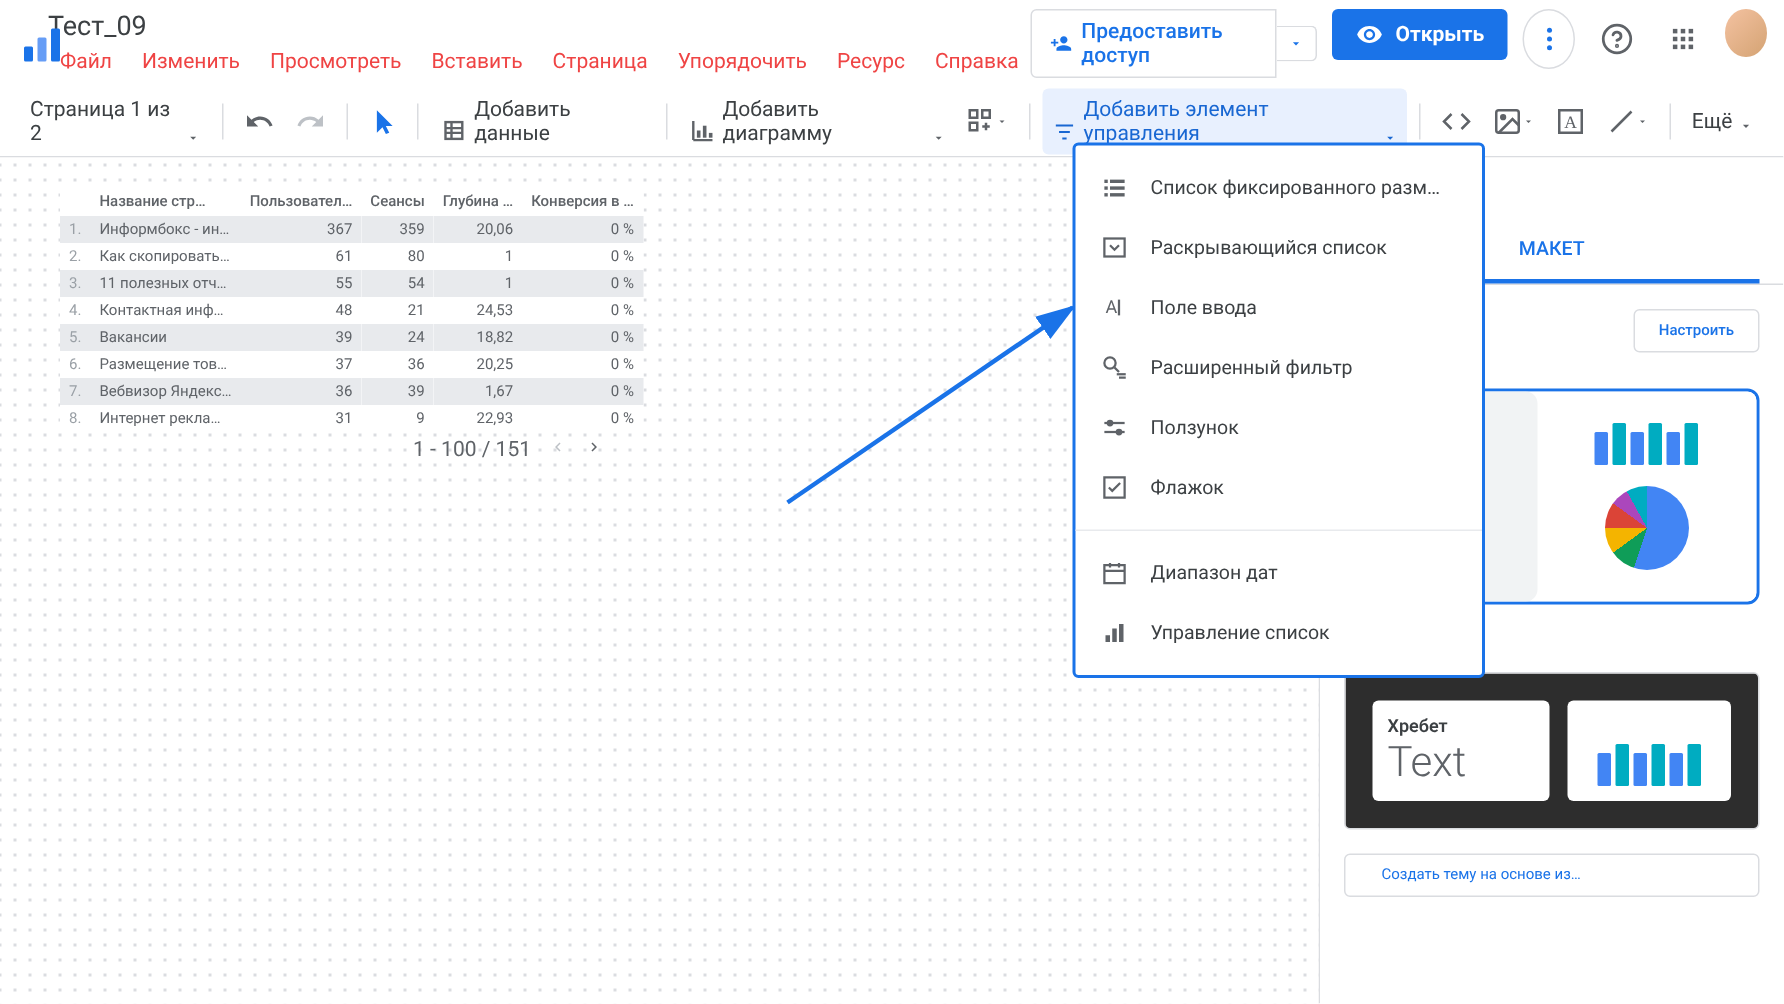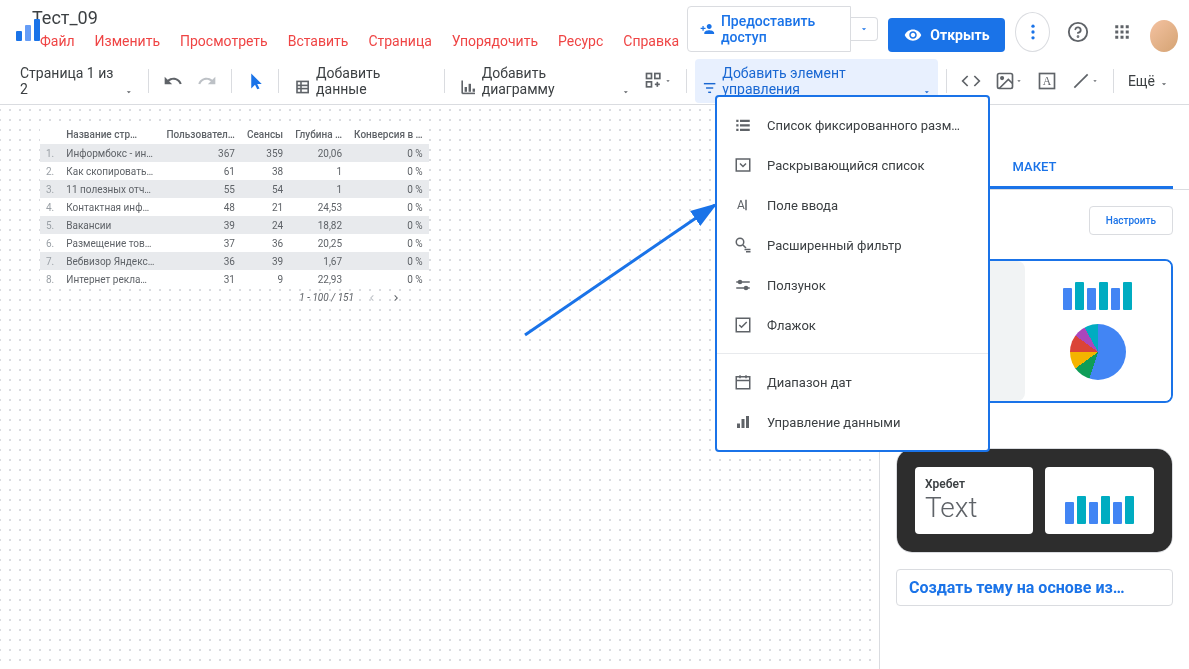--- a/index.html
+++ b/index.html
@@ -8,21 +8,21 @@
 
 .header { height: 57px; display: flex; align-items: center; padding: 0 16px; border-bottom: none; }
 .logo { width: 24px; height: 24px; margin-right: 16px; position: relative; }
 .logo-bar1 { position: absolute; width: 6px; height: 10px; background: #1a73e8; left: 0; top: 14px; border-radius: 1px; }
 .logo-bar2 { position: absolute; width: 6px; height: 16px; background: #669df6; left: 9px; top: 8px; border-radius: 1px; }
 .logo-bar3 { position: absolute; width: 6px; height: 22px; background: #1a73e8; left: 18px; top: 2px; border-radius: 1px; }
 .title-block { flex: 1; }
 .doc-title { font-size: 18px; color: #3c4043; font-weight: 400; line-height: 22px; }
 .menu-bar { display: flex; gap: 4px; margin-top: 2px; }
 .menu-item { font-size: 14px; color: #ef4444; padding: 2px 8px; cursor: pointer; }
-.header-right { display: flex; align-items: flex-end; gap: 10px; }
+.header-right { display: flex; align-items: flex-start; gap: 10px; }
 .share-btn { display: flex; align-items: center; }
 .share-main { display: flex; align-items: center; gap: 6px; border: 1px solid #dadce0; padding: 6px 12px; border-radius: 4px 0 0 4px; color: #1a73e8; font-size: 14px; font-weight: 500; cursor: pointer; }
 .share-drop { border: 1px solid #dadce0; border-left: none; padding: 6px 8px; border-radius: 0 4px 4px 0; color: #1a73e8; cursor: pointer; }
 .open-btn { display: flex; align-items: center; gap: 8px; background: #1a73e8; color: #fff; padding: 8px 16px; border-radius: 4px; font-size: 14px; font-weight: 700; cursor: pointer; }
 .icon-btn { width: 40px; height: 40px; border-radius: 50%; display: flex; align-items: center; justify-content: center; cursor: pointer; color: #5f6368; }
 .icon-btn.bordered { border: 1px solid #dadce0; }
 .avatar { width: 32px; height: 32px; border-radius: 50%; background: linear-gradient(135deg, #f4c2a1, #d4a373); cursor: pointer; }
 
 
 .toolbar { height: 48px; display: flex; align-items: center; padding: 0 14px; border-bottom: 1px solid #dadce0; gap: 2px; }
@@ -34,21 +34,21 @@
 
 .main-area { display: flex; height: calc(100% - 105px); }
 .canvas { flex: 1; background: #fff; background-image: radial-gradient(circle, #dadce0 1px, transparent 1px); background-size: 10px 10px; background-position: 45px 10px; padding: 20px 40px; overflow: hidden; position: relative; }
 .data-table { width: 370px; background: #fff; font-size: 10px; border-collapse: collapse; }
 .data-table tr { height: 18px; }
 .data-table th { background: #fff; color: #5f6368; font-weight: 500; text-align: left; padding: 4px 6px; font-size: 10px; overflow: hidden; white-space: nowrap; }
 .data-table td { padding: 3px 6px; color: #5f6368; overflow: hidden; white-space: nowrap; }
 .data-table tr:nth-child(even) td { background: #e8eaed; }
 .data-table .num { text-align: right; }
 .data-table .idx { text-align: right; width: 24px; color: #9aa0a6; }
-.pager { display: flex; justify-content: flex-end; gap: 12px; font-size: 10px; color: #5f6368; padding: 4px 8px; width: 370px; font-style: italic; }
+.pager { display: flex; justify-content: flex-end; gap: 12px; font-size: 14px; color: #5f6368; padding: 4px 8px; width: 370px; }
 
 
 .arrow-svg { position: absolute; left: 440px; top: 95px; pointer-events: none; }
 
 
 .dropdown { position: absolute; left: 715px; top: 95px; width: 275px; background: #fff; border: 2px solid #1a73e8; border-radius: 4px; padding: 8px 0; z-index: 100; }
 .dd-item { display: flex; align-items: center; gap: 14px; padding: 10px 16px; font-size: 13px; color: #3c4043; cursor: pointer; }
 .dd-sep { height: 1px; background: #e8eaed; margin: 8px 0; }
 .dd-icon { width: 20px; height: 20px; display: flex; align-items: center; justify-content: center; color: #5f6368; flex-shrink: 0; }
 
@@ -62,27 +62,27 @@
 .customize-row { display: flex; justify-content: flex-end; margin-bottom: 24px; }
 .customize-btn { border: 1px solid #dadce0; padding: 8px 16px; border-radius: 4px; color: #1a73e8; font-size: 10px; font-weight: 500; cursor: pointer; }
 .theme-card { border: 2px solid #1a73e8; border-radius: 8px; padding: 0; margin-bottom: 10px; overflow: hidden; cursor: pointer; }
 .theme-preview { background: #fff; height: 140px; display: flex; }
 .theme-left { flex: 1; background: #f1f3f4; border-radius: 0 8px 8px 0; }
 .theme-right { flex: 1; padding: 14px 10px; display: flex; flex-direction: column; justify-content: space-around; align-items: center; }
 .mini-bars { display: flex; gap: 3px; align-items: flex-end; }
 .mini-bar { width: 9px; border-radius: 1px; }
 .mini-pie { width: 56px; height: 56px; border-radius: 50%; background: conic-gradient(#4285f4 0 55%, #0f9d58 55% 65%, #f4b400 65% 75%, #db4437 75% 85%, #ab47bc 85% 92%, #00acc1 92% 100%); position: relative; }
 .theme-label { font-size: 13px; color: #5f6368; margin-bottom: 20px; }
-.theme-card2 { border: 1px solid #dadce0; border-radius: 16px; overflow: hidden; cursor: pointer; }
+.theme-card2 { border: 1px solid #dadce0; border-radius: 4px; overflow: hidden; cursor: pointer; }
 .theme2-inner { background: #2d2d2d; padding: 18px; display: flex; gap: 12px; }
 .theme2-text { flex: 1; background: #fff; border-radius: 4px; padding: 10px; }
 .theme2-label1 { font-size: 12px; font-weight: 600; color: #3c4043; }
 .theme2-label2 { font-size: 28px; color: #5f6368; font-weight: 300; }
 .theme2-bars { flex: 1; background: #fff; border-radius: 4px; display: flex; align-items: flex-end; justify-content: center; gap: 3px; padding: 10px 6px; }
-.create-btn { border: 1px solid #dadce0; background: #fff; padding: 8px 12px; border-radius: 4px; color: #1a73e8; font-size: 16px; font-weight: 700; cursor: pointer; margin: 16px auto 0; display: block; }
+.create-btn { border: 1px solid #dadce0; background: #fff; padding: 8px 24px; border-radius: 4px; color: #1a73e8; font-size: 10px; font-weight: 400; cursor: pointer; margin: 16px auto 0; display: block; }
 
 svg { display: block; }
 </style>
 </head>
 <body>
 
 <div class="header">
   <div class="logo">
     <div class="logo-bar1"></div>
       <div class="logo-bar2"></div>
@@ -281,21 +281,21 @@
             <td>Информбокс - ин…</td>
             <td class="num">367</td>
             <td class="num">359</td>
             <td class="num">20,06</td>
             <td class="num">0 %</td>
           </tr>
       <tr>
             <td class="idx">2.</td>
             <td>Как скопировать…</td>
             <td class="num">61</td>
-            <td class="num">38</td>
+            <td class="num">80</td>
             <td class="num">1</td>
             <td class="num">0 %</td>
           </tr>
       <tr>
             <td class="idx">3.</td>
             <td>11 полезных отч…</td>
             <td class="num">55</td>
             <td class="num">54</td>
             <td class="num">1</td>
             <td class="num">0 %</td>
@@ -485,15 +485,15 @@
     <span>Диапазон дат</span>
   </div>
   <div class="dd-item">
     <span class="dd-icon">
         <svg width="18" height="18" viewBox="0 0 24 24" fill="#5f6368">
           <rect x="4" y="14" width="4" height="6"></rect>
           <rect x="10" y="8" width="4" height="12"></rect>
           <rect x="16" y="4" width="4" height="16"></rect>
         </svg>
       </span>
-    <span>Управление данными</span>
+    <span>Управление список</span>
   </div>
 </div>
 
 </body></html>

